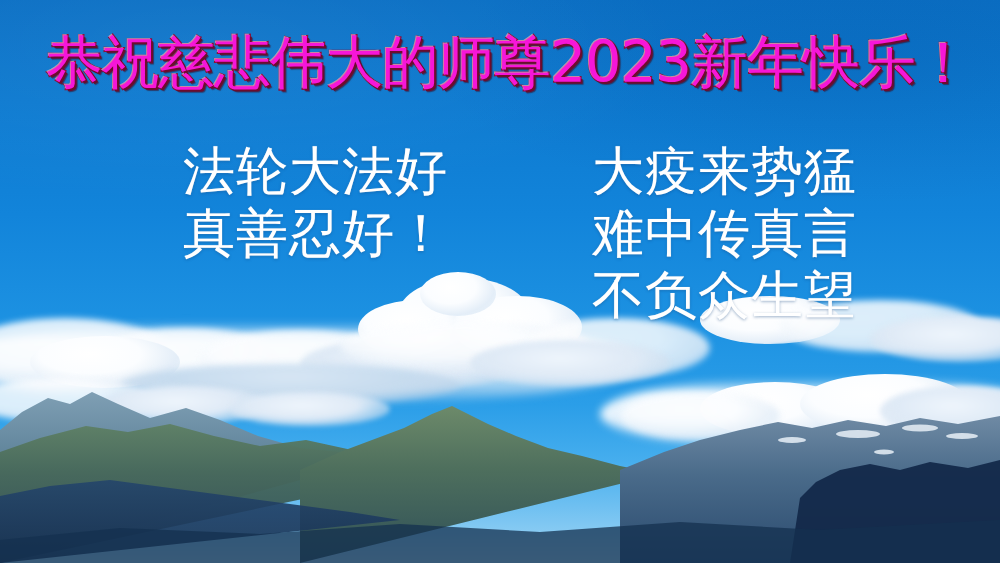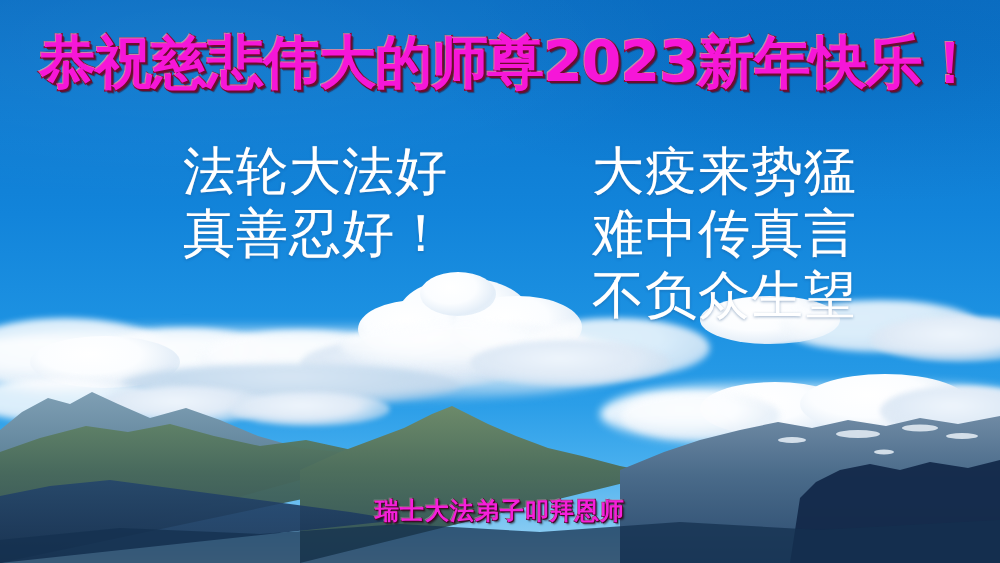--- a/index.html
+++ b/index.html
@@ -67,21 +67,21 @@
   .mt { position: absolute; left:0; top:0; width:1000px; height:563px; }
 
   
   .title {
     position: absolute;
     left: 17px; right: 0;
     top: 33px;
     text-align: center;
     font-size: 57px;
     line-height: 1.05;
-    font-weight: bold;
+    font-weight: normal;
     letter-spacing: -1px;
     color: #f616d8;
     white-space: nowrap;
     -webkit-text-stroke: 2.2px #8c1038;
     paint-order: stroke fill;
     text-shadow:
        2px 2px 0 #6d0c2c,
        3px 3px 1px rgba(60,8,24,0.55),
       -1px -1px 0 rgba(255,230,250,0.55);
   }
@@ -220,15 +220,14 @@
     <span class="verse-line">法轮大法好</span>
     <span class="verse-line">真善忍好！</span>
   </div>
 
   <div class="verse-right">
     <span class="verse-line">大疫来势猛</span>
     <span class="verse-line">难中传真言</span>
     <span class="verse-line">不负众生望</span>
   </div>
 
-  <div class="credit">瑞士大法弟子叩拜恩师</div>
 
 </div>
 
 </body></html>

